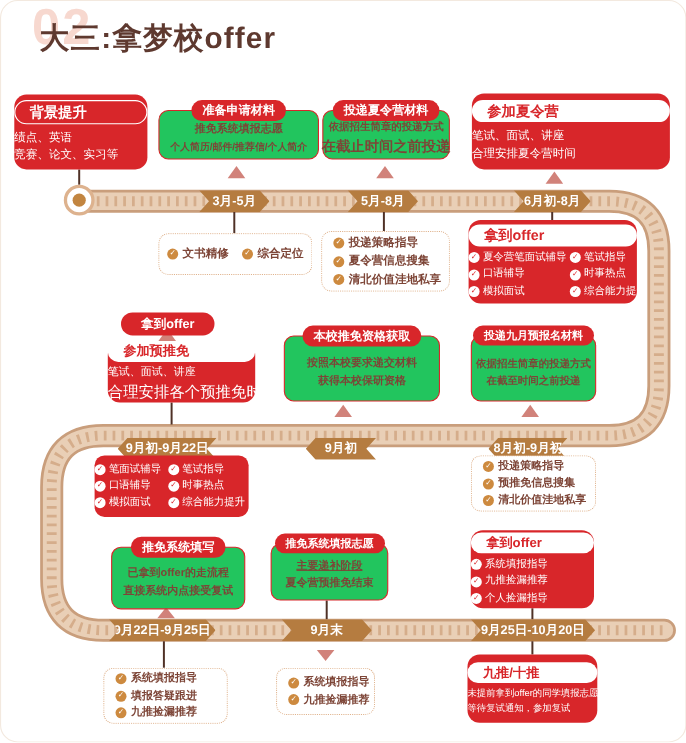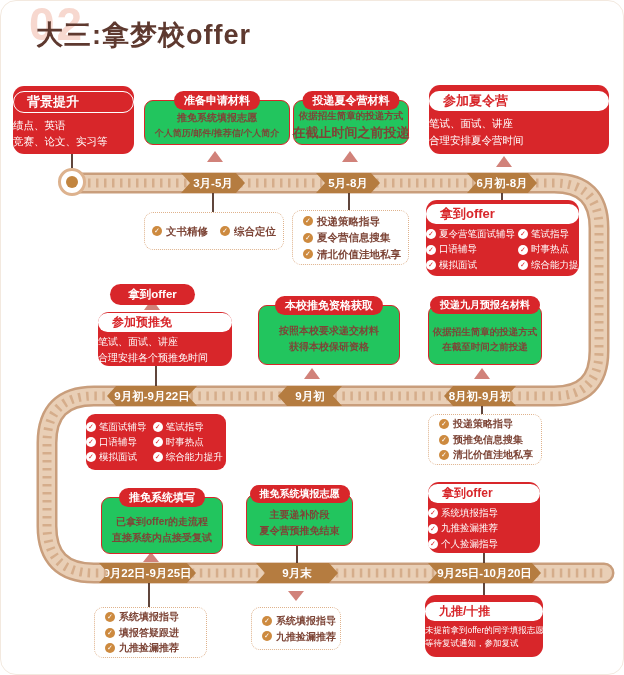--- a/index.html
+++ b/index.html
@@ -40,21 +40,21 @@
   .r-grid{display:grid;grid-template-columns:auto auto;column-gap:3px;row-gap:1px;margin-top:3px;}
   .r-col{display:flex;flex-direction:column;gap:1px;margin-top:3px;}
   .r-item{display:flex;align-items:center;gap:3px;font-size:9.5px;color:#fff;white-space:nowrap;line-height:1.5;}
   
   .pill-red{background:var(--red);color:#fff;border-radius:999px;font-size:11.5px;font-weight:bold;
             display:flex;align-items:center;justify-content:center;z-index:3;white-space:nowrap;}
   
   .banner{height:20px;line-height:20px;text-align:center;background:var(--banner);color:#fff;
           font-size:11.5px;font-weight:bold;z-index:2;white-space:nowrap;}
   .banner.pt-right{clip-path:polygon(0 0,calc(100% - 9px) 0,100% 50%,calc(100% - 9px) 100%,0 100%,9px 50%);}
-  .banner.pt-left {clip-path:polygon(9px 0,100% 0,calc(100% - 9px) 50%,100% 100%,9px 100%,0 50%);}
+  .banner.pt-left {clip-path:polygon(9px 0,100% 0,calc(100% - 9px) 50%,100% 100%,9px 100%,0 50%);margin-top:12px;}
   svg.layer{position:absolute;left:0;top:0;z-index:1;}
 </style>
 </head>
 <body>
 
 <div id="stage">
 
   <svg class="layer" width="624" height="675" viewBox="0 0 624 675">
     <path d="M71 182 H553 Q598 182 598 227 V350 Q598 395 553 395 H93 Q46 395 46 442 V525 Q46 572 93 572 H603" fill="none" style="stroke:var(--rope,#c99e7c)" stroke-width="21" stroke-linecap="round"></path>
     <path d="M71 182 H553 Q598 182 598 227 V350 Q598 395 553 395 H93 Q46 395 46 442 V525 Q46 572 93 572 H603" fill="none" style="stroke:var(--rope-mid,#e9cfb6)" stroke-width="16" stroke-linecap="round"></path>
@@ -172,21 +172,21 @@
           <span>综合能力提升</span>
         </span>
     </div>
   </div>
 
   <div class="abs pill-red" style="left:109px;top:283px;width:85px;height:21px;">拿到offer</div>
 
   <div class="abs box-red" style="left:97px;top:311px;width:134px;height:54px;">
     <span class="pill-white" style="font-size:12px;">参加预推免</span>
     <span class="rb-line" style="margin-top:2px;font-size:10px;">笔试、面试、讲座</span>
-    <span class="rb-line" style="font-size:10px;">合理安排各个预推免时间</span>
+    <span class="rb-line" style="font-size:14px;">合理安排各个预推免时间</span>
   </div>
 
   <div class="abs box-white" style="left:257px;top:304px;width:142px;height:60px;">
     <span class="wb-pill">本校推免资格获取</span>
     <span class="wb-line" style="margin-top:8px;">按照本校要求递交材料</span>
     <span class="wb-line">获得本校保研资格</span>
   </div>
 
   <div class="abs box-white" style="left:427px;top:304px;width:114px;height:60px;">
     <span class="wb-pill" style="font-size:10px;">投递九月预报名材料</span>
@@ -243,21 +243,21 @@
   </div>
 
   <div class="abs box-white" style="left:100px;top:496px;width:122px;height:57px;">
     <span class="wb-pill">推免系统填写</span>
     <span class="wb-line" style="margin-top:8px;">已拿到offer的走流程</span>
     <span class="wb-line">直接系统内点接受复试</span>
   </div>
 
   <div class="abs box-white" style="left:245px;top:493px;width:107px;height:52px;">
     <span class="wb-pill" style="font-size:10px;">推免系统填报志愿</span>
-    <span class="wb-line" style="margin-top:5px;">主要递补阶段</span>
+    <span class="wb-line" style="margin-top:5px;text-decoration:underline;">主要递补阶段</span>
     <span class="wb-line">夏令营预推免结束</span>
   </div>
 
   <div class="abs box-red" style="left:427px;top:481px;width:112px;height:71px;">
     <span class="pill-white" style="font-size:12px;">拿到offer</span>
     <div class="r-col">
       <span class="r-item">
           <span class="chk white">✓</span>
           <span>系统填报指导</span>
         </span>

